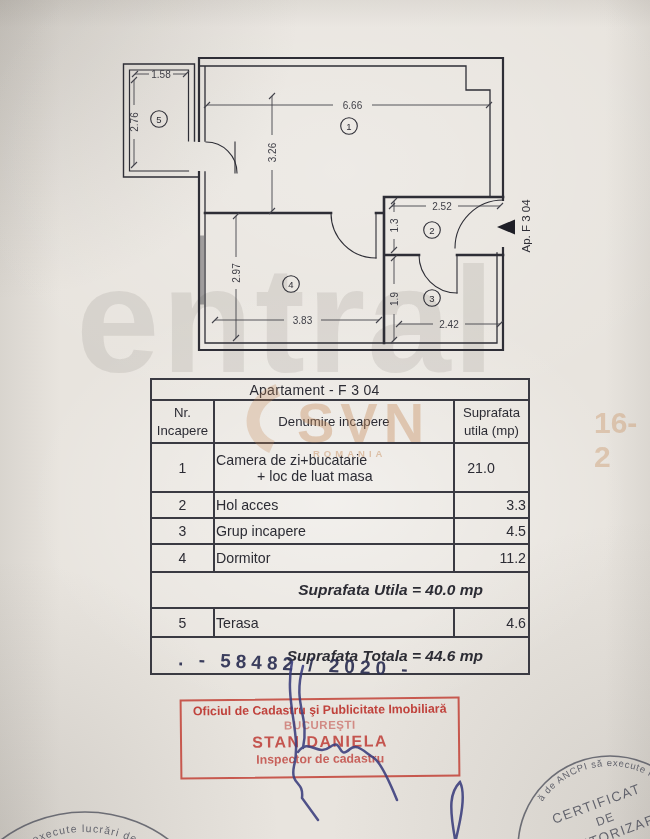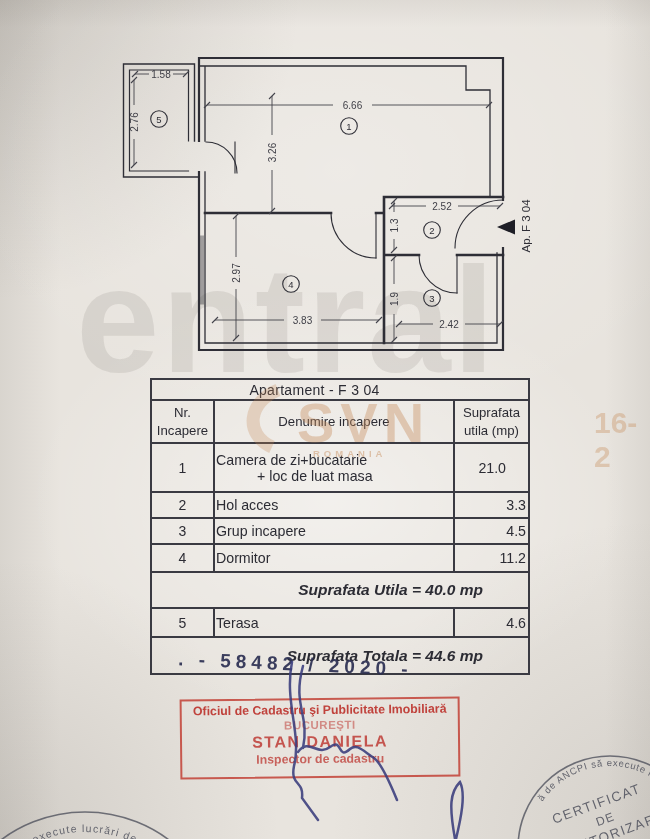--- a/index.html
+++ b/index.html
@@ -20,21 +20,21 @@
   svg{position:absolute;left:0;top:0;pointer-events:none;}
   
   .tbl{position:absolute;left:150px;top:378px;width:308px;}
   .tbl table{width:378px;border-collapse:collapse;table-layout:fixed;}
   .tbl td{border:2px solid #3a3a42;vertical-align:middle;overflow:hidden;}
   .tbl .title-cell{height:17px;text-align:center;font-size:14px;padding-right:52px;letter-spacing:.3px;}
   .tbl .head td{height:39px;text-align:center;font-size:13.2px;line-height:1.3;}
   .tbl .c1{text-align:center;font-size:14px;}
   .tbl .c2{font-size:14.2px;}
   .tbl .c3{font-size:14.2px;text-align:right;padding-right:2px;}
-  .tbl .c3.ctr{text-align:right;padding-right:22px;}
+  .tbl .c3.ctr{text-align:center;padding-right:22px;}
   .tbl .r1 td{height:45px;}
   .tbl .r1 .l2{margin-left:41px;}
   .tbl .rs td{height:22px;}
   .tbl .r4 td{height:24px;}
   .tbl .r5 td{height:25px;}
   .tbl .sum td{height:32px;text-align:right;font-size:15.5px;font-style:italic;font-weight:700;padding-right:45px;}
   .tbl .tot td{height:33px;padding-left:10px;}
   
   .regnum{
     position:absolute;left:178px;top:655px;width:300px;

